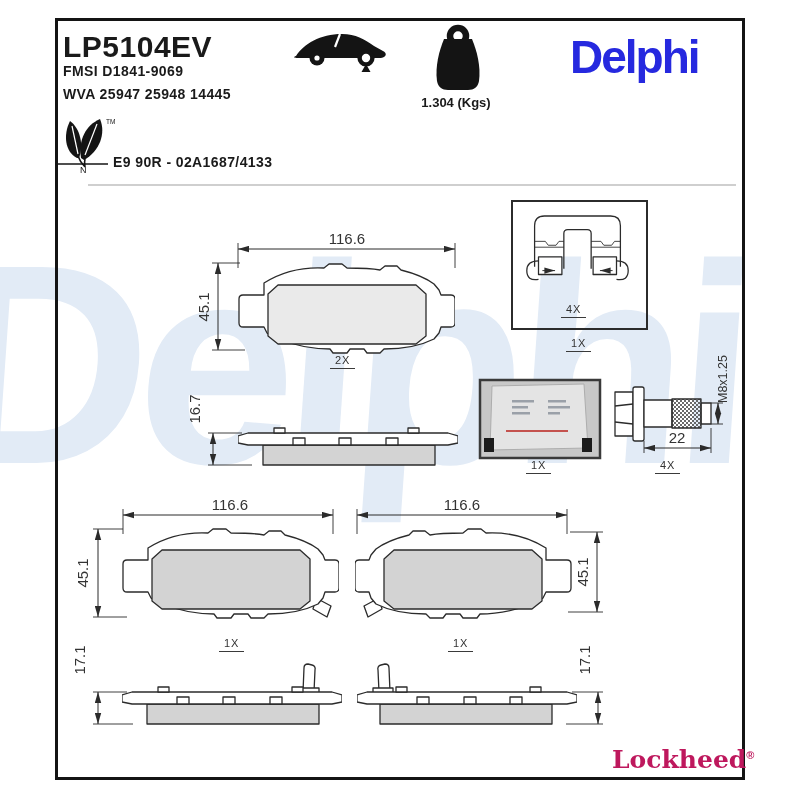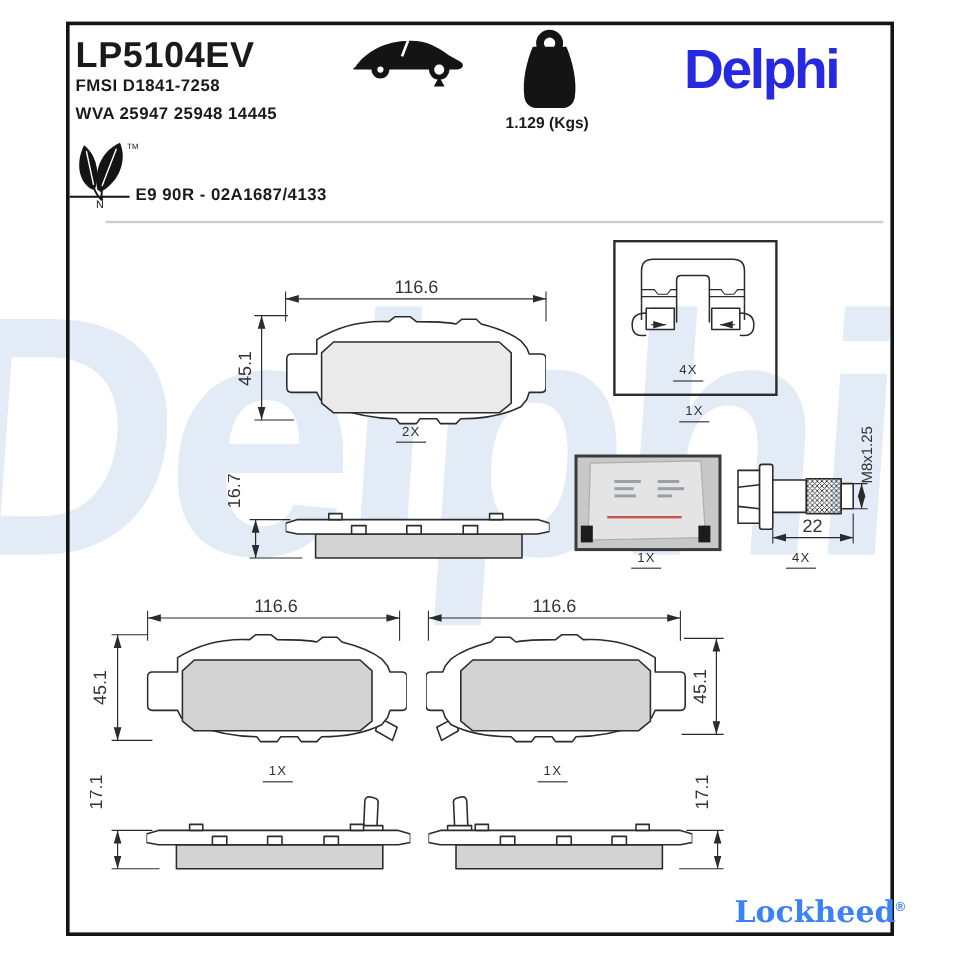--- a/index.html
+++ b/index.html
@@ -40,21 +40,21 @@
   .dimtxt{font-family:"Liberation Sans",sans-serif;font-size:15px;fill:#333;}
   .dimtxt.small{font-size:12.5px;}
   .qty{
     position:absolute;z-index:2;font-size:11px;line-height:1.1;color:#333;
     border-bottom:1.6px solid #3a3a3a;padding:0 5px 2px;letter-spacing:1px;
   }
   .kitbox{left:511px;top:200px;width:133px;height:126px;border:2px solid #2b2b2b;background:transparent;}
   
   .lockheed{
     left:612px;top:745px;font-family:"DejaVu Serif",serif;font-weight:bold;
-    font-size:25px;color:#3b82f6;letter-spacing:0;
+    font-size:25px;color:#be185d;letter-spacing:0;
   }
   .lockheed sup{font-size:11px;vertical-align:9px;font-family:"Liberation Sans",sans-serif;}
 </style>
 </head>
 <body>
 
 <svg width="0" height="0" style="position:absolute" aria-hidden="true">
   <defs>
     <marker id="dar" viewBox="0 -3.5 11 7" refX="11" refY="0" markerWidth="11" markerHeight="7" orient="auto-start-reverse" markerUnits="userSpaceOnUse">
       <path d="M11,0 L0,-3.2 L0,3.2 Z" fill="#2b2b2b"></path>
@@ -87,37 +87,37 @@
       <line class="arr" x1="96" y1="62" x2="83" y2="62"></line>
     </symbol>
   </defs>
 </svg>
 
 <div class="watermark">Delphi</div>
 
 <div class="frame"></div>
 
 <div class="abs z h-code">LP5104EV</div>
-<div class="abs z h-sub h-fmsi">FMSI D1841-7258</div>
+<div class="abs z h-sub h-fmsi">FMSI D1841-9069</div>
 <div class="abs z h-sub h-wva">WVA 25947 25948 14445</div>
 
 <svg class="abs z" style="left:290px;top:24px" width="100" height="50" viewBox="0 0 100 50">
   <path d="M6,32 C14,20 30,10 52,10 C66,10 74,15 84,22 L93,27 C97,29 97,33 91,34 L8,34 C4,34 3,33 6,32 Z" fill="#141414"></path>
   <path d="M50,10 L45,23" stroke="#fff" stroke-width="2.2" fill="none"></path>
   <circle cx="27" cy="34" r="7.5" fill="#141414"></circle>
   <circle cx="27" cy="34" r="2.6" fill="#fff"></circle>
   <circle cx="76" cy="34" r="6.4" fill="#fff" stroke="#141414" stroke-width="4.4"></circle>
   <polygon points="76,40 71.5,48 80.5,48" fill="#141414"></polygon>
 </svg>
 
 <svg class="abs z" style="left:420px;top:24px" width="76" height="70" viewBox="0 0 76 70">
   <circle cx="38" cy="12" r="8" fill="none" stroke="#141414" stroke-width="6.5"></circle>
   <path d="M24,15 L52,15 C57,27 61,43 59,57 C58,63 54,66 48,66 L28,66 C22,66 18,63 17,57 C15,43 19,27 24,15 Z" fill="#141414"></path>
 </svg>
-<div class="abs z h-weight">1.129 (Kgs)</div>
+<div class="abs z h-weight">1.304 (Kgs)</div>
 
 <div class="abs z brand">Delphi</div>
 
 <svg class="abs z" style="left:56px;top:114px" width="64" height="60" viewBox="0 0 64 60">
   <path d="M21,44 C9,38 7,21 14,7 C24,14 28,31 23,44 Z" fill="#141414"></path>
   <path d="M25,44 C22,26 30,11 44,5 C50,19 44,37 28,46 Z" fill="#141414"></path>
   <path d="M16,12 L22,40" stroke="#fff" stroke-width="1.2" fill="none"></path>
   <path d="M41,10 L29,41" stroke="#fff" stroke-width="1.2" fill="none"></path>
   <path d="M22,42 C24,48 26,50 29,53 M29,45 C28,49 29,51 29,53" stroke="#141414" stroke-width="1.6" fill="none"></path>
   <text x="50" y="10" font-size="6.5" fill="#141414">TM</text>

